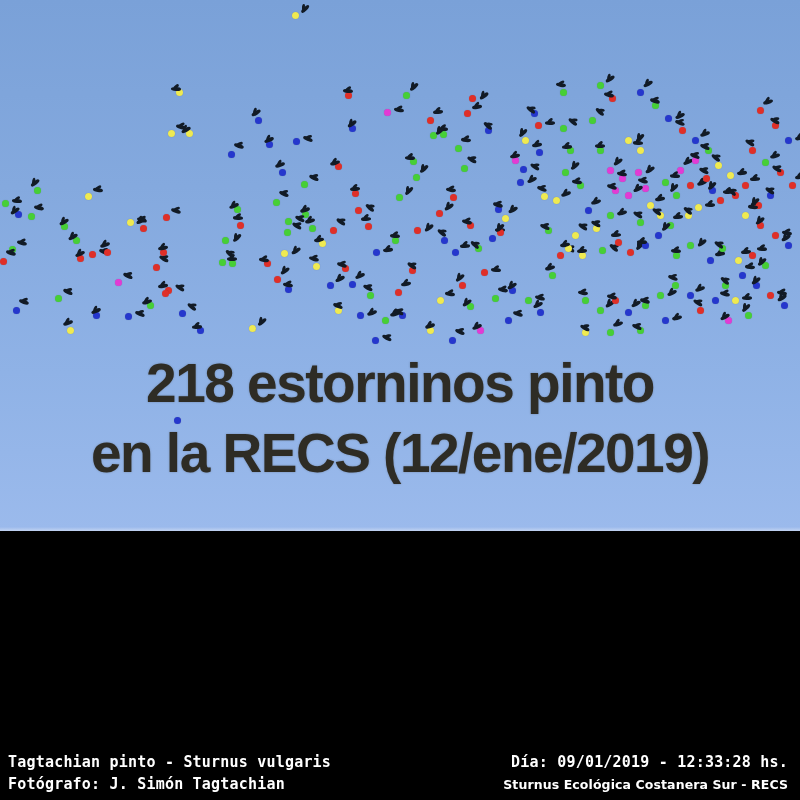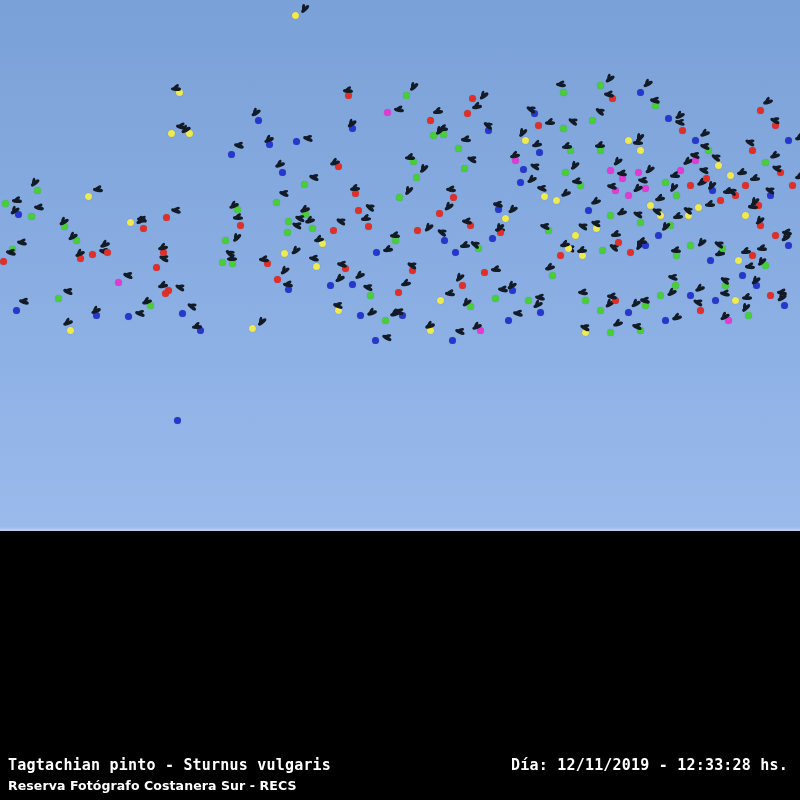--- a/index.html
+++ b/index.html
@@ -911,26 +911,31 @@
         <span class="dot" style="background: rgb(70, 207, 54);"></span>
         <span class="bird" style="background: rgb(18, 27, 38); left: 5px; top: -8px; transform: rotate(27deg);"></span>
       </div>
       <div class="marker" style="left: 177px; top: 420px;">
         <span class="dot" style="background: rgb(37, 55, 205);"></span>
       </div>
     </div>
 
   <div class="horizon-line"></div>
 
+  <div class="title-overlay">
+    <div>218 estorninos pinto</div>
+    <div>en la RECS (12/ene/2019)</div>
+  </div>
 
   <div class="panel"></div>
 
   <div class="captions">
     <div class="cap-row first">
       <span class="cap-left1">Tagtachian pinto - Sturnus vulgaris</span>
-      <span class="cap-right1">Día: 12/11/2019 - 12:33:28 hs.</span>
+      <span class="cap-right1">Día: 09/01/2019 - 12:33:28 hs.</span>
     </div>
     <div class="cap-row">
-      <span class="cap-right2">Reserva Fotógrafo Costanera Sur - RECS</span>
+      <span class="cap-left2">Fotógrafo: J. Simón Tagtachian</span>
+      <span class="cap-right2">Sturnus Ecológica Costanera Sur - RECS</span>
     </div>
   </div>
 
 </div>
 
 </body></html>

